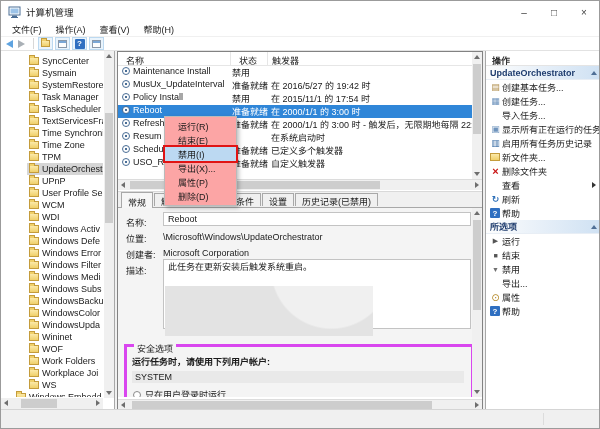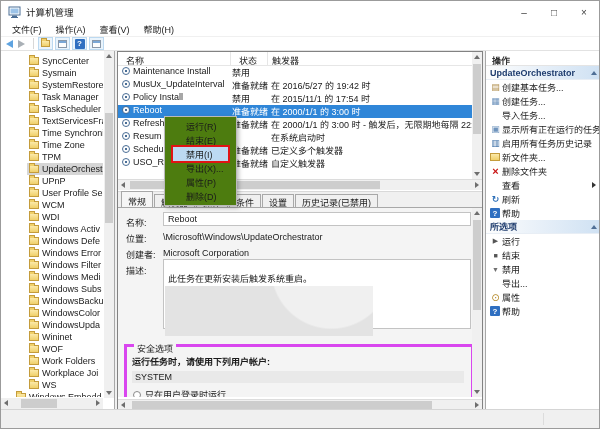--- a/index.html
+++ b/index.html
@@ -55,29 +55,29 @@
   .col-trig { flex:1; overflow:hidden; }
   .list-rows { position:absolute; left:0; top:14px; right:10px; height:104px; overflow:hidden; }
   .lrow { height:13px; display:flex; align-items:flex-start; white-space:nowrap; }
   .lrow.sel { background:#2f86d8; color:#fff; }
   .lrow .col-name { display:flex; align-items:center; padding-left:4px; overflow:hidden; }
   .lrow .col-status { padding-left:1px; overflow:hidden; }
   .lrow .col-trig { padding-left:3px; }
   .lh-col.col-name, .lh-col.col-status { padding-left:8px; }
   .clock { width:8px; height:8px; border-radius:50%; border:1px solid #4a6e96; background:radial-gradient(circle,#4a6e96 0 1px,#fdfdfd 1.5px); margin-right:3px; flex:none; }
   
-  .tabstrip { position:absolute; left:0; top:139px; right:0; height:16px; background:#f0f0f0; display:flex; align-items:flex-end; padding-left:3px; border-top:1px solid #d9d9d9; }
+  .tabstrip { position:absolute; left:0; top:139px; right:0; height:16px; background:#f0f0f0; display:flex; align-items:center; padding-left:3px; border-top:1px solid #d9d9d9; }
   .tab { height:13px; padding:1px 6px 0; background:#f0f0f0; border:1px solid #a8a8a8; border-bottom:none; margin-right:1px; white-space:nowrap; }
   .tab.active { height:16px; background:#f6f6f6; position:relative; z-index:2; padding-top:3px; }
   
   .details { position:absolute; left:0; top:155px; right:0; height:190px; background:#f4f4f4; border-top:1px solid #a8a8a8; overflow:hidden; }
   .fld-label { position:absolute; left:8px; color:#1a1a1a; }
   .fld-box { position:absolute; left:45px; width:308px; background:#fff; border:1px solid #c3c3c3; padding:1px 4px; }
   .fld-text { position:absolute; left:45px; }
-  .desc-box { position:absolute; left:45px; top:51px; width:308px; height:70px; background:#fff; border:1px solid #c3c3c3; padding:12px 4px; }
+  .desc-box { position:absolute; left:45px; top:51px; width:308px; height:70px; background:#fff; border:1px solid #c3c3c3; padding:0 4px; }
   .watermark { position:absolute; left:1px; top:26px; width:208px; height:50px; background:radial-gradient(circle at 80% -35%, #f0f0f0 33%, #e3e3e3 34%); }
   .groupbox { position:absolute; left:6px; top:136px; width:350px; height:70px; border:3px solid #d946ef; }
   .group-label { position:absolute; left:7px; top:-5px; background:#f4f4f4; padding:0 3px; }
   .sys-strip { position:absolute; left:5px; top:24px; width:332px; height:12px; background:#e9e9e9; padding:1px 0 0 3px; }
   .radio-row { position:absolute; left:6px; display:flex; align-items:center; }
   .radio { width:8px; height:8px; border-radius:50%; border:1px solid #8a8a8a; background:#fff; margin-right:4px; flex:none; }
 
   
   .actions-panel { position:absolute; left:484px; top:50px; width:116px; height:360px; background:#fff; border-left:1px solid #a8a8a8; overflow:hidden; }
   .ap-title { height:15px; padding:3px 0 0 6px; border-bottom:1px solid #e4e4e4; font-weight:bold; color:#333; }
@@ -94,21 +94,21 @@
   [data-icon="delete-folder-icon"]::before, [data-icon="delete-icon"]::before { content:"×"; color:#c81414; font-weight:bold; font-size:11px; }
   [data-icon="refresh-icon"]::before { content:"↻"; color:#2d6fb8; font-weight:bold; }
   [data-icon="help-icon"] { background:#2f6fc1; width:10px; height:10px; border-radius:1px; margin:0 2px 0 1px; color:#fff; font-weight:bold; font-size:8px; }
   [data-icon="help-icon"]::before { content:"?"; }
   [data-icon="run-icon"]::before { content:"▶"; color:#555; font-size:7px; }
   [data-icon="end-icon"]::before { content:"■"; color:#555; font-size:7px; }
   [data-icon="disable-icon"]::before { content:"▼"; color:#707070; font-size:7px; }
   [data-icon="properties-icon"]::before { content:"⊙"; color:#b58a2a; font-size:10px; }
 
   
-  .ctx-menu { position:absolute; left:163px; top:115px; width:73px; background:#4d7c0f; border:1px solid #bababa; box-shadow:2px 2px 4px rgba(0,0,0,.25); padding:2px 8px; z-index:10; }
+  .ctx-menu { position:absolute; left:163px; top:115px; width:73px; background:#fca5a5; border:1px solid #bababa; box-shadow:2px 2px 4px rgba(0,0,0,.25); padding:2px 0; z-index:10; }
   .mitem { height:14px; display:flex; align-items:center; padding-left:13px; white-space:nowrap; }
   .mitem.hl { background:#bcd9f2; }
   .mitem.red { outline:2px solid #e01414; outline-offset:0; }
 
   
   .statusbar { position:absolute; left:0; bottom:0; right:0; height:19px; background:#f0f0f0; border-top:1px solid #d5d5d5; }
   .sb-sep { position:absolute; right:55px; top:3px; bottom:3px; width:1px; background:#dcdcdc; }
 </style>
 </head>
 <body>

